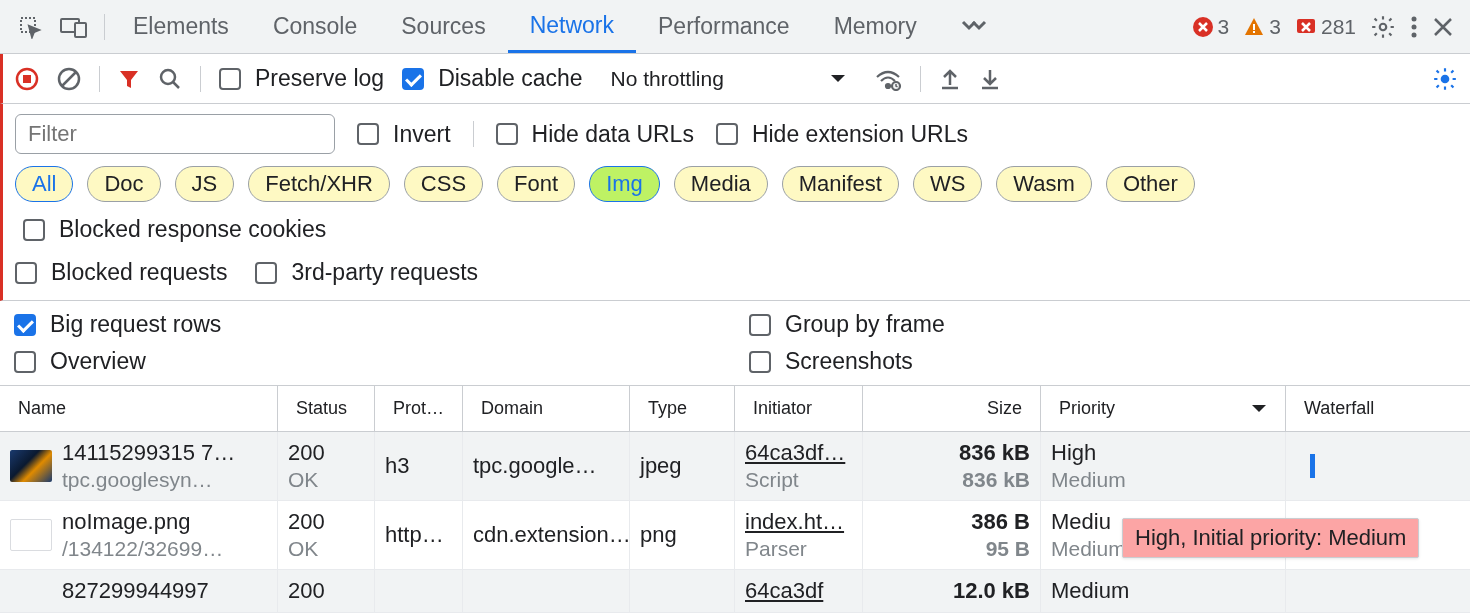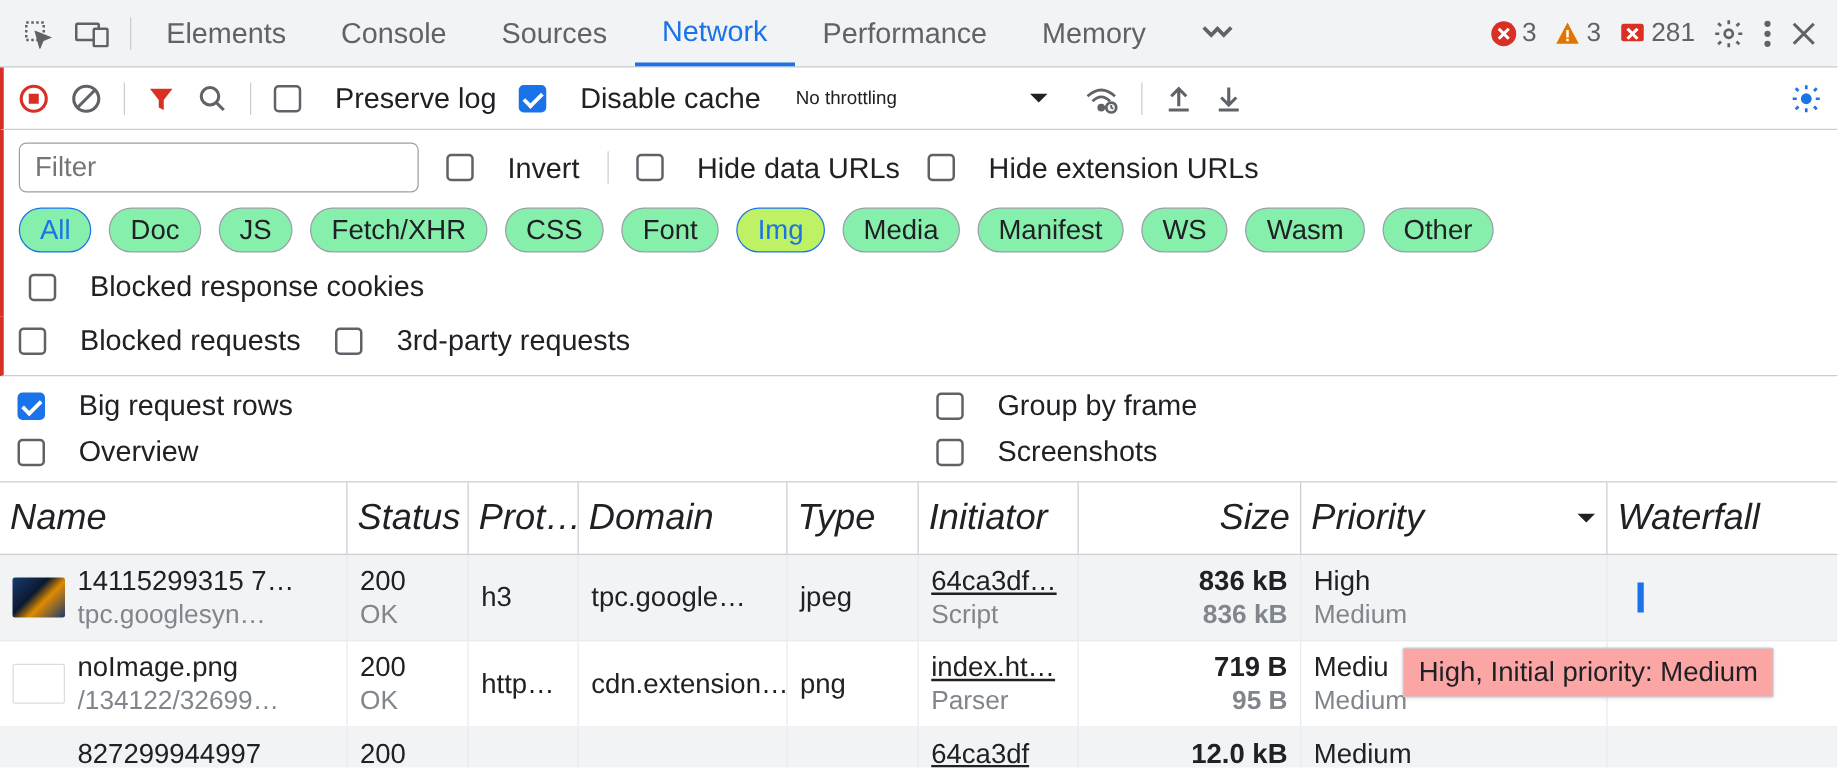--- a/index.html
+++ b/index.html
@@ -10,46 +10,46 @@
 .tabbar .left-icons { display: flex; align-items: center; gap: 18px; padding: 0 10px; }
 .tabbar .tabs { display: flex; align-items: stretch; height: 100%; }
 .tabbar .tab { padding: 0 22px; display: flex; align-items: center; color: #5f6368; cursor: pointer; font-size: 23px; height: 100%; }
 .tabbar .tab.active { color: #1a73e8; border-bottom: 3px solid #1a73e8; }
 .tabbar .right { margin-left: auto; display: flex; align-items: center; gap: 14px; padding-right: 8px; }
 .err-count { display: flex; align-items: center; gap: 4px; font-size: 21px; color: #5f6368; }
 
 
 .toolbar { height: 50px; border-bottom: 1px solid #cacdd1; display: flex; align-items: center; padding: 0 12px; gap: 18px; border-left: 3px solid #d93025; }
 .vdiv { width: 1px; height: 26px; background: #cacdd1; }
-.ck { display: flex; align-items: center; gap: 27px; font-size: 23px; }
+.ck { display: flex; align-items: center; gap: 14px; font-size: 23px; }
 .ckbox { width: 22px; height: 22px; border: 2px solid #5f6368; border-radius: 4px; display: inline-block; position: relative; }
 .ckbox.checked { background: #1a73e8; border-color: #1a73e8; }
 .ckbox.checked::after { content: ""; position: absolute; left: 5px; top: 1px; width: 6px; height: 12px; border: solid #fff; border-width: 0 3px 3px 0; transform: rotate(45deg); }
-.throttle { display: flex; align-items: center; gap: 8px; font-size: 15px; padding: 0 10px; }
+.throttle { display: flex; align-items: center; gap: 8px; font-size: 21px; padding: 0 10px; }
 
 
 .filterrow { padding: 10px 12px 6px 12px; display: flex; align-items: center; gap: 22px; flex-wrap: wrap; border-left: 3px solid #d93025; }
 .filterbox { border: 1px solid #9aa0a6; border-radius: 6px; padding: 6px 12px; font-size: 22px; width: 320px; color: #9aa0a6; background: #fff; }
 
 
 .chipsrow { padding: 6px 12px 10px 12px; display: flex; align-items: center; gap: 14px; flex-wrap: wrap; border-left: 3px solid #d93025; }
-.chip { border: 1px solid #9aa0a6; border-radius: 18px; padding: 4px 16px; font-size: 22px; color: #202124; background: #86efac; cursor: pointer; }
+.chip { border: 1px solid #9aa0a6; border-radius: 18px; padding: 4px 16px; font-size: 22px; color: #202124; background: #fef9c3; cursor: pointer; }
 .chip.sel-all { border-color: #1a73e8; color: #1a73e8; }
 .chip.active { background: #bef264; border-color: #1a73e8; color: #1a73e8; }
 
 
 .blockedrow { padding: 6px 12px 14px 12px; display: flex; align-items: center; gap: 28px; border-bottom: 1px solid #cacdd1; border-left: 3px solid #d93025; }
 
 
 .optrow { display: flex; padding: 10px 14px; gap: 28px; }
 .optcol { flex: 1; display: flex; align-items: center; gap: 12px; font-size: 23px; }
 
 
 .thead { display: flex; border-top: 1px solid #cacdd1; border-bottom: 1px solid #cacdd1; background: #fff; }
-.th { padding: 12px 8px; font-size: 29px; color: #202124; border-right: 1px solid #cacdd1; display: flex; align-items: center; font-style: italic; }
+.th { padding: 12px 18px; font-size: 18px; color: #202124; border-right: 1px solid #cacdd1; display: flex; align-items: center; }
 .th:last-child { border-right: none; }
 .col-name { width: 278px; }
 .col-status { width: 97px; }
 .col-protocol { width: 88px; }
 .col-domain { width: 167px; }
 .col-type { width: 105px; }
 .col-initiator { width: 128px; }
 .col-size { width: 178px; text-align: right; justify-content: flex-end; }
 .col-priority { width: 245px; }
 .col-waterfall { flex: 1; }
@@ -372,21 +372,21 @@
       <div class="sub">OK</div>
   </div>
   <div class="td col-protocol">http…</div>
   <div class="td col-domain">cdn.extension…</div>
   <div class="td col-type">png</div>
   <div class="td col-initiator">
     <div class="link">index.ht…</div>
       <div class="sub">Parser</div>
   </div>
   <div class="td col-size r">
-    <div>719 B</div>
+    <div>386 B</div>
       <div class="sub">95 B</div>
   </div>
   <div class="td col-priority">
     <div>Mediu</div>
       <div class="sub">Medium</div>
   </div>
   <div class="td col-waterfall">
       <div class="waterfall-bar" style="margin-left:28px;height:18px"></div>
     </div>
 </div>

